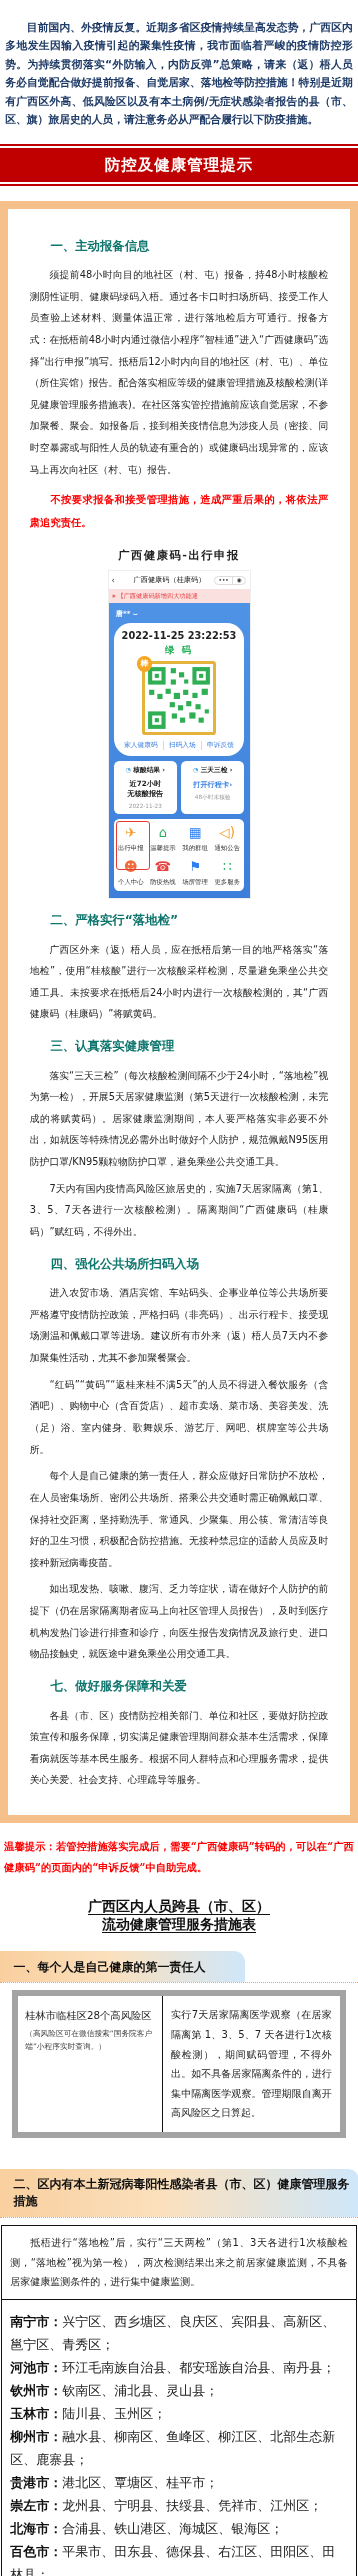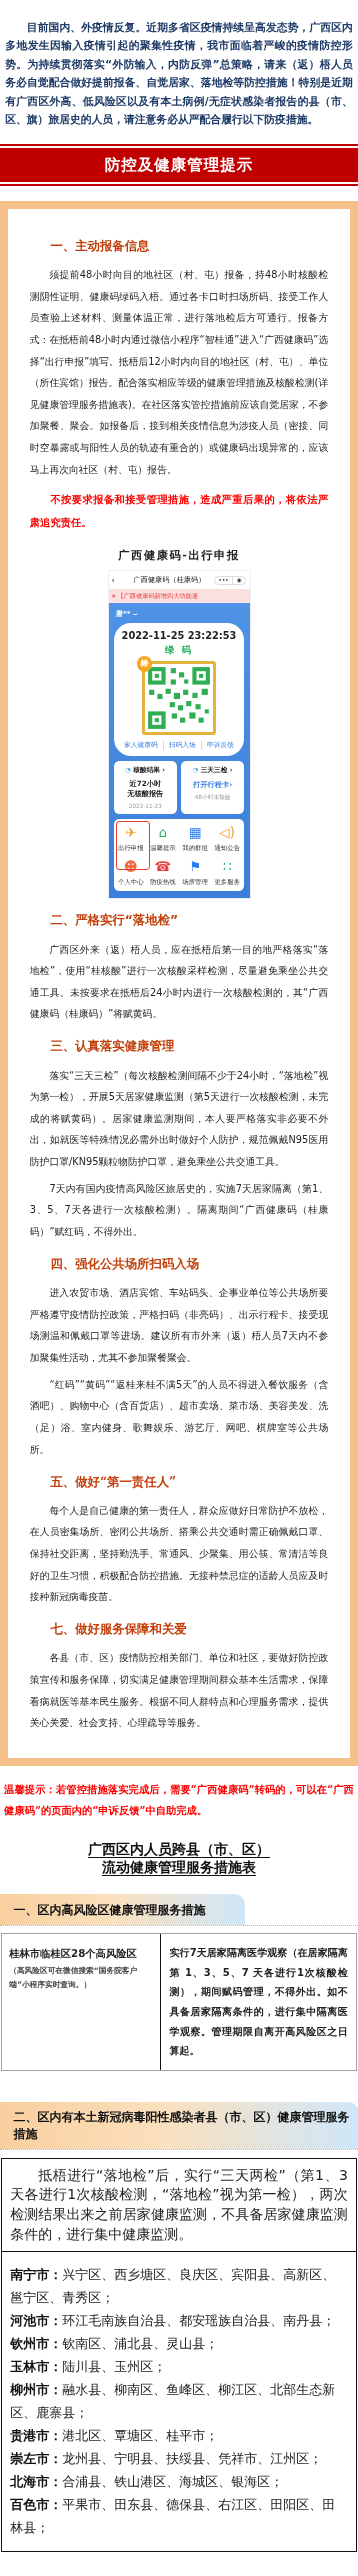--- a/index.html
+++ b/index.html
@@ -5,21 +5,21 @@
   html,body{margin:0;padding:0;background:#fff;}
   body{width:358px;margin:0 auto;font-family:"DejaVu Sans","Liberation Sans",sans-serif;color:#222;}
   
   .intro{padding:8.2px 5.2px 3.1px 5.2px;font-size:10.8px;line-height:18.5px;color:#1e3a66;text-align:justify;text-indent:2em;font-weight:600;}
   
   .red-banner{margin:5.2px 0 0 0;border-top:2.1px solid #c00000;border-bottom:2.1px solid #c00000;padding:2.1px 0;}
   .red-banner-inner{background:#c00000;color:#fff;text-align:center;font-size:15.5px;font-weight:bold;padding:6.7px 0;letter-spacing:1px;}
   
   .orange-box{background:#f5c08a;margin-top:14.4px;padding:8.2px;}
   .white-box{background:#fff;padding:15.5px 21.6px 18.5px 21.6px;}
-  .sec-title{font-size:12.4px;font-weight:bold;color:#c2410c;margin:13.4px 0 9.3px 0;padding-left:20.6px;}
+  .sec-title{font-size:12.4px;font-weight:bold;color:#0f766e;margin:13.4px 0 9.3px 0;padding-left:20.6px;}
   .sec-title.kai{font-family:"DejaVu Serif","Liberation Serif",serif;}
   .wp{font-size:9.8px;line-height:21.6px;text-align:justify;text-indent:2em;color:#222;margin:0 0 5.2px 0;}
   .wp.kai{font-family:Liberation Sans, sans-serif;}
   .warn{color:#f00;font-weight:bold;font-size:10.3px;line-height:23px;text-align:justify;text-indent:2em;margin:8.2px 0;}
   .app-caption{text-align:center;font-size:11.3px;font-weight:bold;margin:13.4px 0 7.2px 0;font-family:"DejaVu Serif","Liberation Serif",serif;letter-spacing:1.5px;}
   
   .phone1{width:141px;margin:0 auto;border:0.5px solid #eee;}
   .p1-nav{display:flex;align-items:center;background:#fff;height:18.5px;padding:0 3.1px;font-size:7.7px;}
   .p1-back{width:13.4px;color:#333;font-size:8.2px;}
   .p1-title{flex:1;text-align:center;font-size:7.2px;color:#111;}
@@ -50,26 +50,26 @@
   .p1-label{font-size:6.4px;color:#333;}
   .p1-redbox{position:absolute;left:2.6px;top:2.1px;width:32px;height:47px;border:1px solid #e23b30;border-radius:3.1px;pointer-events:none;}
   
   .tip{color:#f00;font-size:10.3px;line-height:20.6px;margin:13.4px 4.1px 5.2px 4.1px;text-align:justify;font-family:"DejaVu Serif","Liberation Serif",serif;font-weight:bold;}
   .tbl-title{text-align:center;font-size:14px;font-weight:bold;color:#111;margin:20.6px 0 3.1px 0;}
   .tbl-title u{text-underline-offset:3.1px;}
   .grad-head{margin:17.5px 0 0 0;font-size:12px;font-weight:bold;color:#111;padding:7.2px 9.3px 6.2px 13.4px;width:62%;border-radius:0 11.3px 0 0;}
   .grad-orange{background:linear-gradient(90deg,#f9cf9e 0%,#fbe0bd 45%,#cfe7fa 100%);}
   .grad-head.wide{width:94%;}
   .dot-orange{border-bottom:1.5px dotted #eda75f;}
-  .btable{border:1px solid #a3a3a3;display:flex;margin:0 1px;font-weight:bold;}
+  .btable{border:6px solid #a3a3a3;display:flex;margin:0 12px;}
   .btable .lcell{border-right:1px solid #111;padding:13.4px 7.2px;box-sizing:border-box;}
   .btable .rcell{padding:9.3px 8.2px;box-sizing:border-box;font-size:10px;line-height:19.6px;text-align:justify;}
   .lmain{font-size:10.3px;color:#222;}
   .lnote{font-size:7.7px;color:#444;margin-top:3.1px;line-height:13.4px;}
-  .bbox{border:1px solid #111;margin:0 1px;padding:7.2px 8.2px;font-size:14px;line-height:19.6px;text-align:justify;}
+  .bbox{border:1px solid #111;margin:0 1px;padding:7.2px 8.2px;font-size:10px;line-height:19.6px;text-align:justify;}
   .bbox .ind{text-indent:2em;}
   .citybox{border:1px solid #111;border-top:none;margin:0 1px;padding:10.3px 8.2px 12.4px 8.2px;}
   .cityline{font-size:13px;line-height:23px;color:#222;}
   .cityline b{color:#111;}
 </style>
 </head>
 <body>
 
 <p class="intro">目前国内、外疫情反复。近期多省区疫情持续呈高发态势，广西区内多地发生因输入疫情引起的聚集性疫情，我市面临着严峻的疫情防控形势。为持续贯彻落实“外防输入，内防反弹”总策略，请来（返）梧人员务必自觉配合做好提前报备、自觉居家、落地检等防控措施！特别是近期有广西区外高、低风险区以及有本土病例/无症状感染者报告的县（市、区、旗）旅居史的人员，请注意务必从严配合履行以下防疫措施。</p>
 
@@ -220,36 +220,36 @@
     <p class="wp">广西区外来（返）梧人员，应在抵梧后第一目的地严格落实“落地检”，使用“桂核酸”进行一次核酸采样检测，尽量避免乘坐公共交通工具。未按要求在抵梧后24小时内进行一次核酸检测的，其“广西健康码（桂康码）”将赋黄码。</p>
 
     <h3 class="sec-title">三、认真落实健康管理</h3>
     <p class="wp">落实“三天三检”（每次核酸检测间隔不少于24小时，“落地检”视为第一检），开展5天居家健康监测（第5天进行一次核酸检测，未完成的将赋黄码）。居家健康监测期间，本人要严格落实非必要不外出，如就医等特殊情况必需外出时做好个人防护，规范佩戴N95医用防护口罩/KN95颗粒物防护口罩，避免乘坐公共交通工具。</p>
     <p class="wp">7天内有国内疫情高风险区旅居史的，实施7天居家隔离（第1、3、5、7天各进行一次核酸检测）。隔离期间“广西健康码（桂康码）”赋红码，不得外出。</p>
 
     <h3 class="sec-title kai">四、强化公共场所扫码入场</h3>
     <p class="wp">进入农贸市场、酒店宾馆、车站码头、企事业单位等公共场所要严格遵守疫情防控政策，严格扫码（非亮码）、出示行程卡、接受现场测温和佩戴口罩等进场。建议所有市外来（返）梧人员7天内不参加聚集性活动，尤其不参加聚餐聚会。</p>
     <p class="wp">“红码”“黄码”“返桂来桂不满5天”的人员不得进入餐饮服务（含酒吧）、购物中心（含百货店）、超市卖场、菜市场、美容美发、洗（足）浴、室内健身、歌舞娱乐、游艺厅、网吧、棋牌室等公共场所。</p>
 
-    <h3 class="sec-title kai">五、做好“第一责任人”</h3>
     <p class="wp kai">每个人是自己健康的第一责任人，群众应做好日常防护不放松，在人员密集场所、密闭公共场所、搭乘公共交通时需正确佩戴口罩、保持社交距离，坚持勤洗手、常通风、少聚集、用公筷、常清洁等良好的卫生习惯，积极配合防控措施。无接种禁忌症的适龄人员应及时接种新冠病毒疫苗。</p>
 
+    <p class="wp kai">如出现发热、咳嗽、腹泻、乏力等症状，请在做好个人防护的前提下（仍在居家隔离期者应马上向社区管理人员报告），及时到医疗机构发热门诊进行排查和诊疗，向医生报告发病情况及旅行史、进口物品接触史，就医途中避免乘坐公用交通工具。</p>
 
     <h3 class="sec-title kai">七、做好服务保障和关爱</h3>
     <p class="wp">各县（市、区）疫情防控相关部门、单位和社区，要做好防控政策宣传和服务保障，切实满足健康管理期间群众基本生活需求，保障看病就医等基本民生服务。根据不同人群特点和心理服务需求，提供关心关爱、社会支持、心理疏导等服务。</p>
   </div>
 </div>
 
 <p class="tip">温馨提示：若管控措施落实完成后，需要“广西健康码”转码的，可以在“广西健康码”的页面内的“申诉反馈”中自助完成。</p>
 
 <div class="tbl-title">
   <u>广西区内人员跨县（市、区）</u><br><u>流动健康管理服务措施表</u>
 </div>
 
-<div class="grad-head grad-orange">一、区内高风险区健康管理服务措施</div>
+<div class="grad-head grad-orange">一、每个人是自己健康的第一责任人</div>
 <div class="dot-orange"></div>
 <div class="btable" style="margin-top:7.2px">
   <div class="lcell" style="width:45%">
     <div class="lmain">桂林市临桂区28个高风险区</div>
     <div class="lnote">（高风险区可在微信搜索“国务院客户端”小程序实时查询。）</div>
   </div>
   <div class="rcell" style="width:55%">实行7天居家隔离医学观察（在居家隔离第 1、3、5、7 天各进行1次核酸检测），期间赋码管理，不得外出。如不具备居家隔离条件的，进行集中隔离医学观察。管理期限自离开高风险区之日算起。</div>
 </div>
 
 <div class="grad-head grad-orange wide" style="margin-top:31px">二、区内有本土新冠病毒阳性感染者县（市、区）健康管理服务措施</div>

